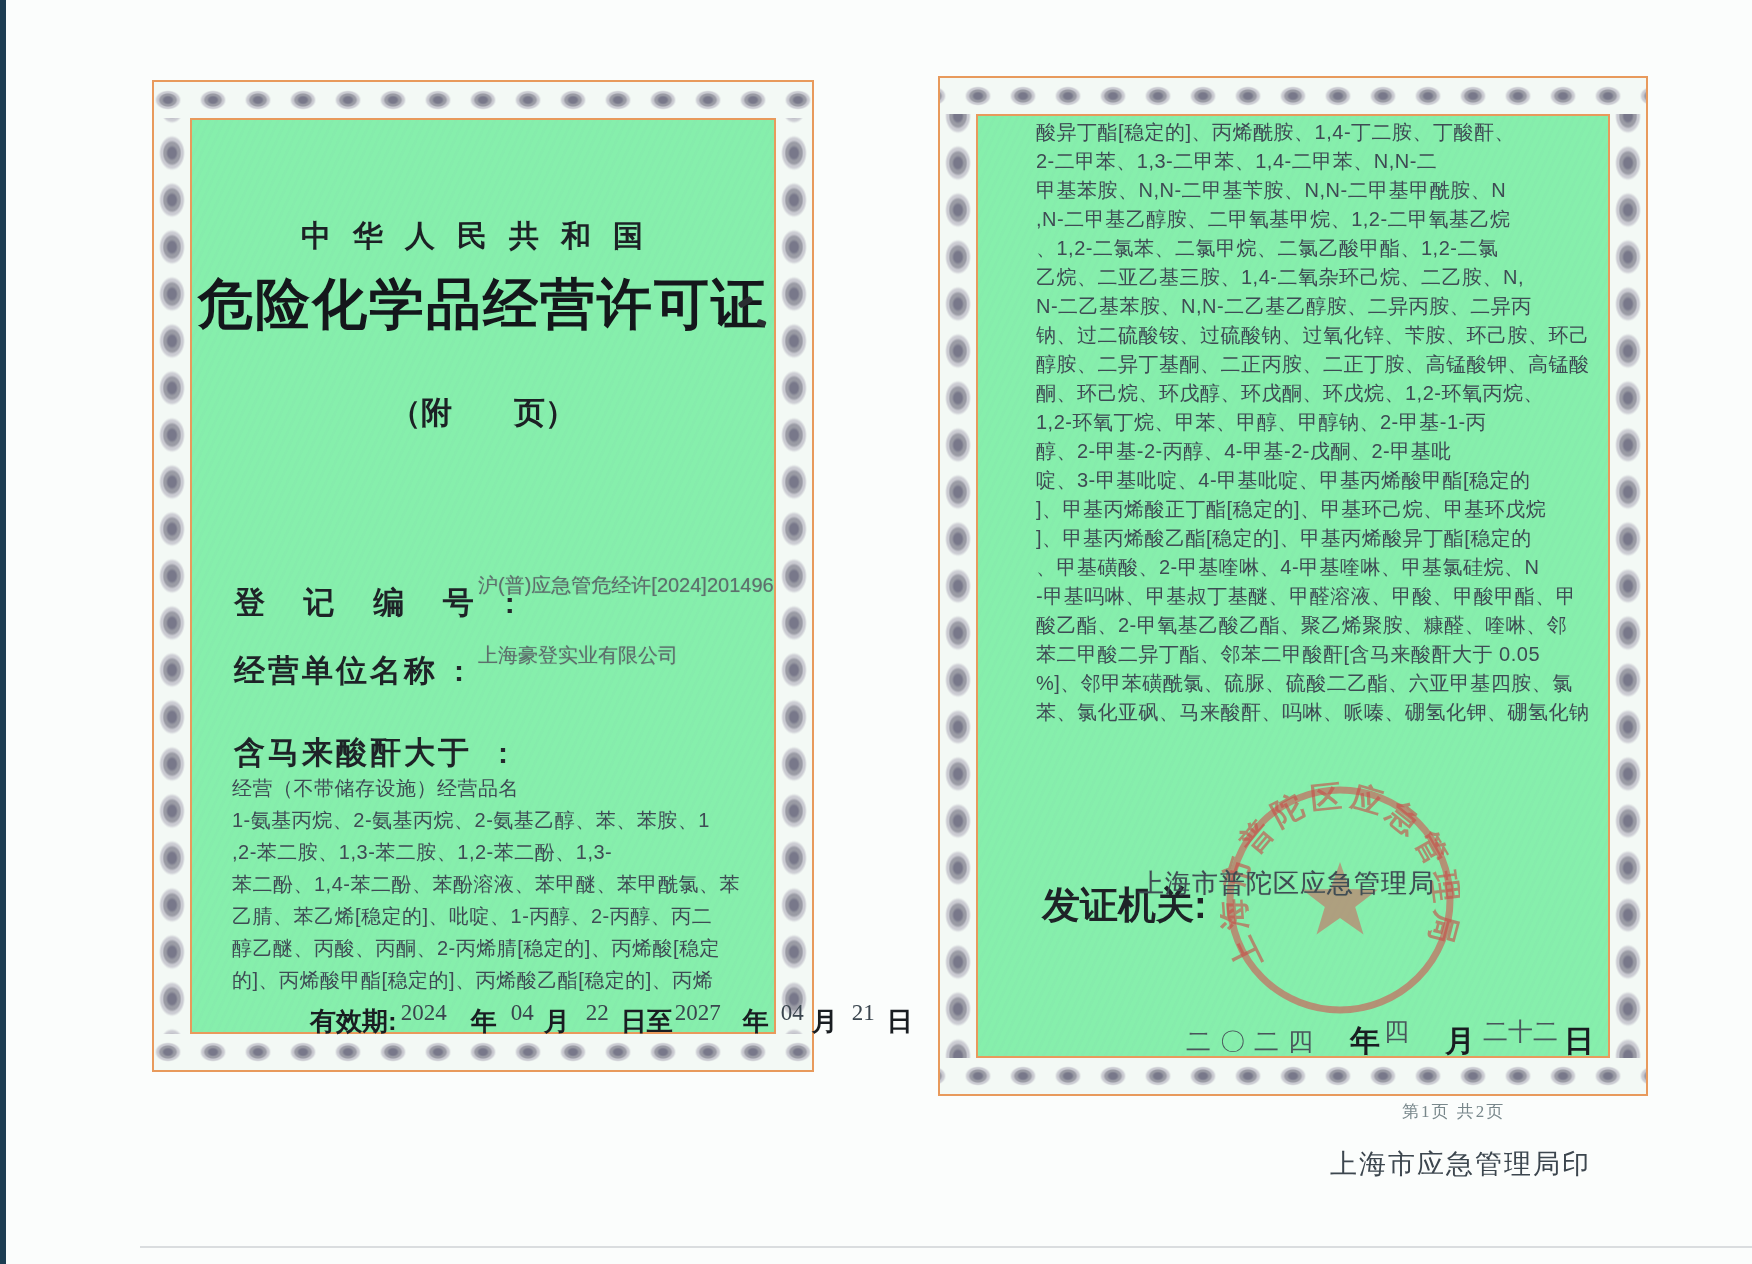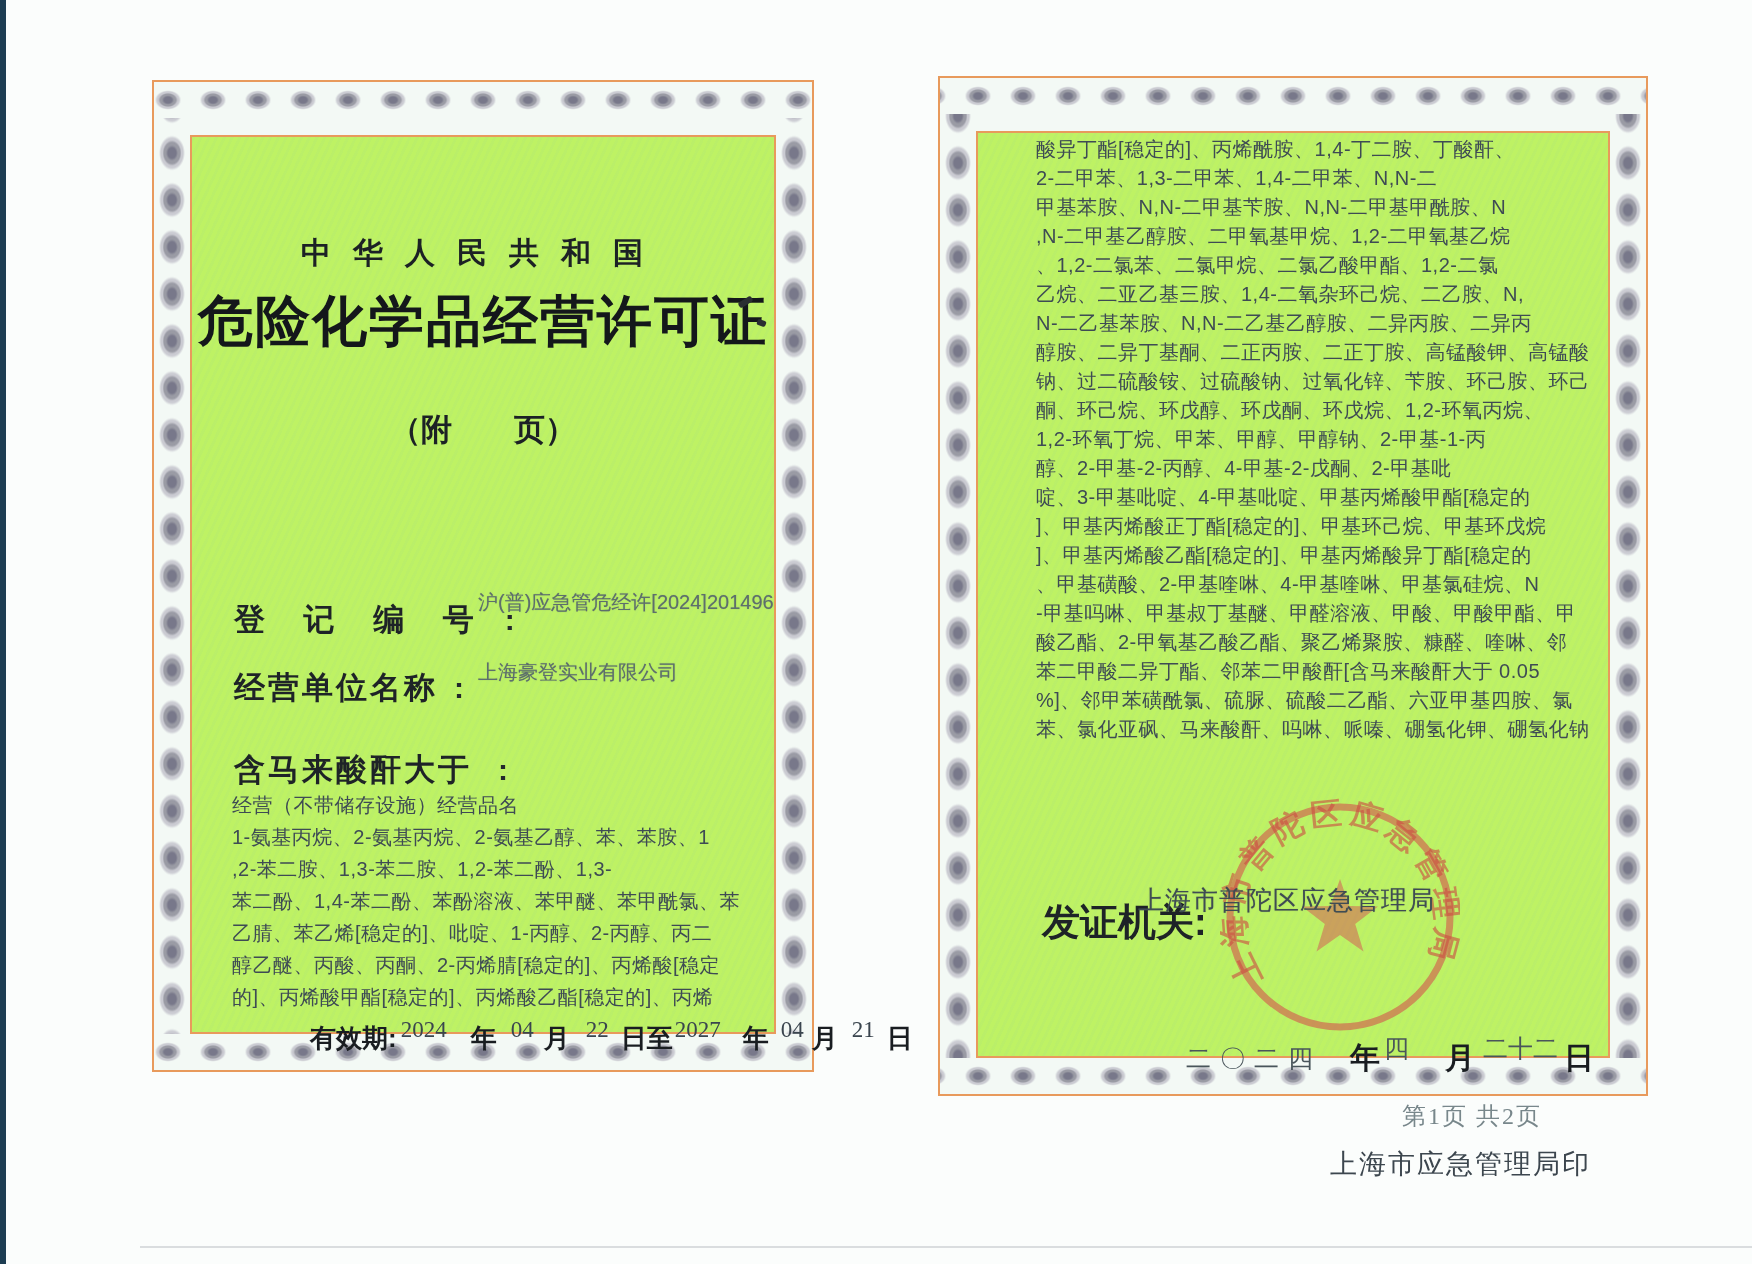--- a/index.html
+++ b/index.html
@@ -33,21 +33,21 @@
       radial-gradient(ellipse 12px 16px at center, rgba(138,138,150,0.85) 0 8px, rgba(198,198,206,0.9) 9.5px 11px, rgba(244,249,245,0) 13px);
     background-size:36px 47px; background-position:center;
   }
   .ros-top    { left:0; right:0; top:0; height:36px; }
   .ros-bottom { left:0; right:0; bottom:0; height:36px; }
   .ros-left   { left:0; top:36px; bottom:36px; width:36px; }
   .ros-right  { right:0; top:36px; bottom:36px; width:36px; }
 
   .page-body {
     position:absolute; inset:36px;
-    border:2px solid #e89a5c; background:#bef264;margin-top:17px;
+    border:2px solid #e89a5c; background:#86efac;
   }
   .page-body::before {
     content:""; position:absolute; inset:0; pointer-events:none;
     background:repeating-linear-gradient(115deg, rgba(128,192,172,0.06) 0 3px, rgba(255,255,255,0) 3px 7px);
   }
 
   
   .country {
     left:0; right:0; top:96px; text-align:center;
     font-size:30px; font-weight:bold; letter-spacing:22px; 
@@ -85,21 +85,21 @@
                   text-shadow:0 0 1px rgba(63,76,83,0.4); }
   .seal { z-index:2; opacity:0.92; }
 
   .dateline { display:flex; align-items:flex-end; white-space:nowrap; z-index:3; }
   .d-print { font-size:30px; font-weight:bold; color:#191d21; }
   .d-typed { font-size:25px; color:#49555b; font-family:"Liberation Serif", serif; }
   .d-year  { letter-spacing:9px; transform:translateY(-4px); }
   .d-up    { transform:translateY(-14px); }
 
   
-  .page-indicator { font-size:24px; color:#78878b; letter-spacing:2px;
+  .page-indicator { font-size:17px; color:#78878b; letter-spacing:2px;
                     font-family:"Liberation Serif", serif; }
   .print-note { font-size:27px; color:#3c464e; letter-spacing:2px; }
 
   .speck { background:#2a2e32; border-radius:2px; }
 </style>
 </head>
 <body>
 
 <div class="canvas">
 
@@ -170,22 +170,22 @@
 
     <div class="page-body">
       <div class="abs scope scope-right" style="left:58px; top:2px; width:572px;">
           <span>酸异丁酯[稳定的]、丙烯酰胺、1,4-丁二胺、丁酸酐、</span>
           <span>2-二甲苯、1,3-二甲苯、1,4-二甲苯、N,N-二</span>
           <span>甲基苯胺、N,N-二甲基苄胺、N,N-二甲基甲酰胺、N</span>
           <span>,N-二甲基乙醇胺、二甲氧基甲烷、1,2-二甲氧基乙烷</span>
           <span>、1,2-二氯苯、二氯甲烷、二氯乙酸甲酯、1,2-二氯</span>
           <span>乙烷、二亚乙基三胺、1,4-二氧杂环己烷、二乙胺、N,</span>
           <span>N-二乙基苯胺、N,N-二乙基乙醇胺、二异丙胺、二异丙</span>
+          <span>钠、过二硫酸铵、过硫酸钠、过氧化锌、苄胺、环己胺、环己</span>
           <span>醇胺、二异丁基酮、二正丙胺、二正丁胺、高锰酸钾、高锰酸</span>
-          <span>钠、过二硫酸铵、过硫酸钠、过氧化锌、苄胺、环己胺、环己</span>
           <span>酮、环己烷、环戊醇、环戊酮、环戊烷、1,2-环氧丙烷、</span>
           <span>1,2-环氧丁烷、甲苯、甲醇、甲醇钠、2-甲基-1-丙</span>
           <span>醇、2-甲基-2-丙醇、4-甲基-2-戊酮、2-甲基吡</span>
           <span>啶、3-甲基吡啶、4-甲基吡啶、甲基丙烯酸甲酯[稳定的</span>
           <span>]、甲基丙烯酸正丁酯[稳定的]、甲基环己烷、甲基环戊烷</span>
           <span>]、甲基丙烯酸乙酯[稳定的]、甲基丙烯酸异丁酯[稳定的</span>
           <span>、甲基磺酸、2-甲基喹啉、4-甲基喹啉、甲基氯硅烷、N</span>
           <span>-甲基吗啉、甲基叔丁基醚、甲醛溶液、甲酸、甲酸甲酯、甲</span>
           <span>酸乙酯、2-甲氧基乙酸乙酯、聚乙烯聚胺、糠醛、喹啉、邻</span>
           <span>苯二甲酸二异丁酯、邻苯二甲酸酐[含马来酸酐大于 0.05</span>

